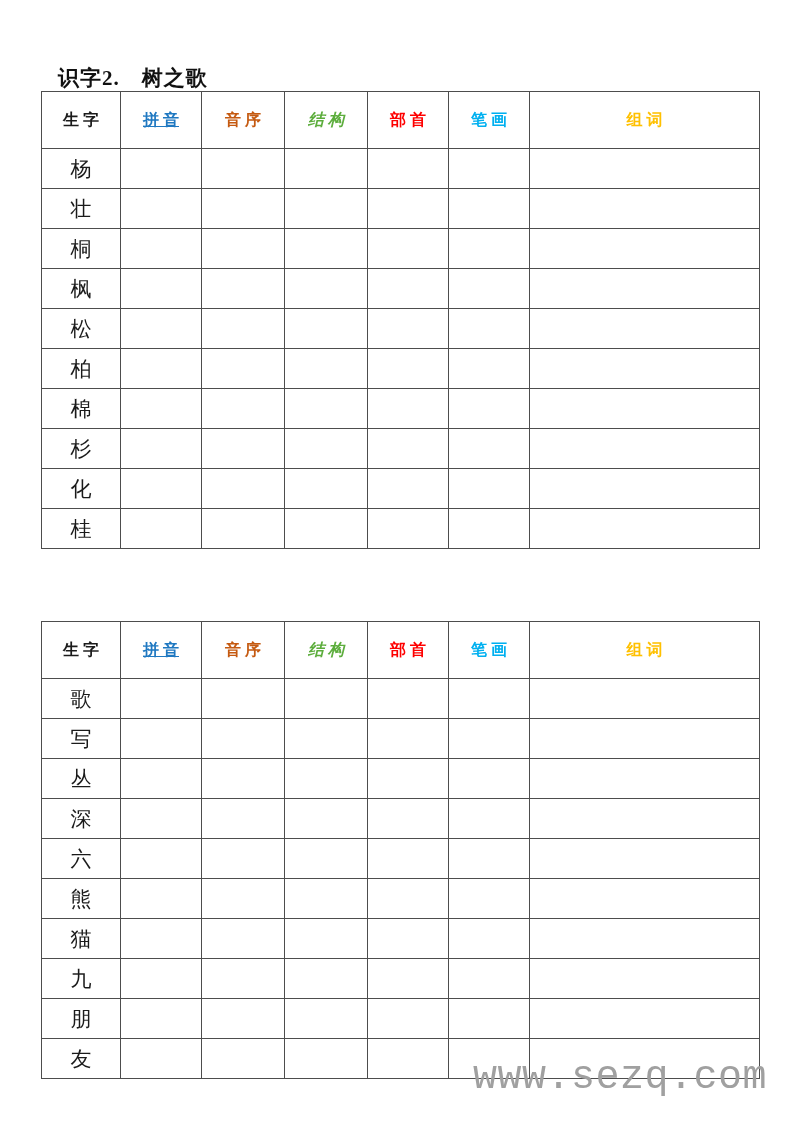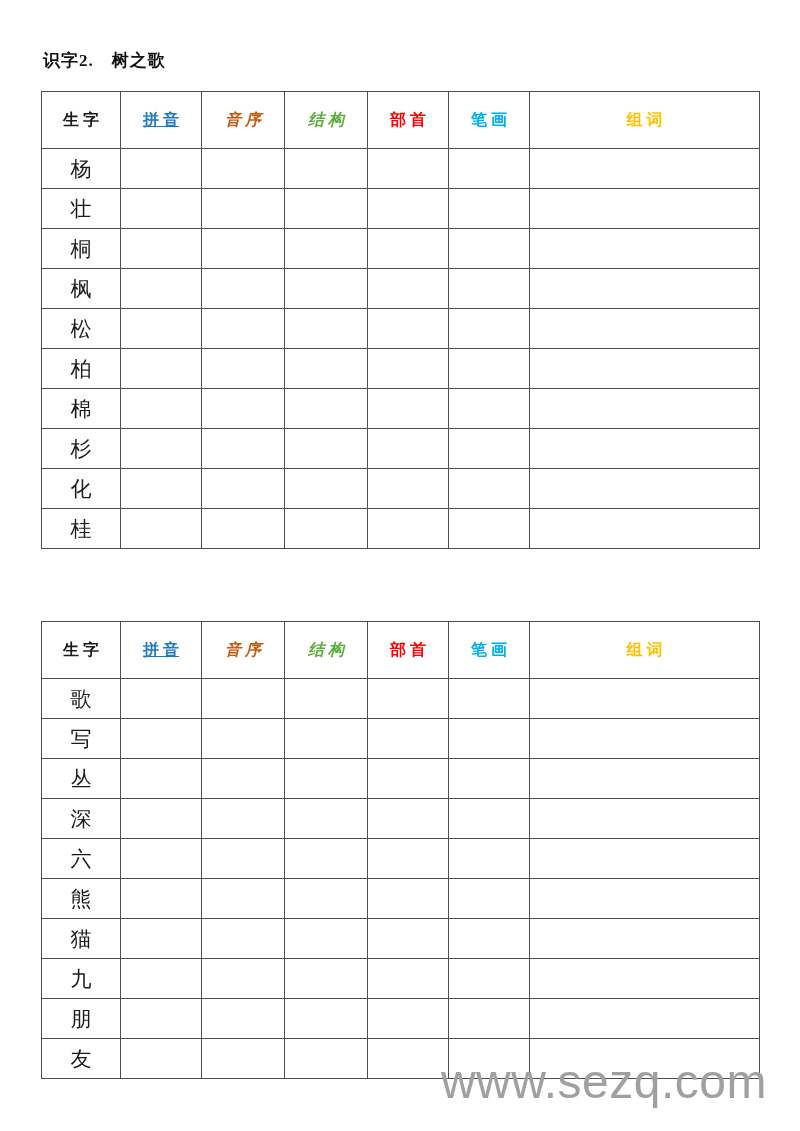--- a/index.html
+++ b/index.html
@@ -11,22 +11,22 @@
     position: relative;
     width: 800px;
     height: 1131px;
     background: #ffffff;
     overflow: hidden;
     font-family: "Liberation Serif", serif;
   }
   .section-title {
     position: absolute;
     left: 42px;
-    margin: 1px;
-    font-size: 17px;
+    margin: 16px;
+    font-size: 21px;
     font-weight: 700;
     color: #111111;
     letter-spacing: 1px;
     white-space: pre;
   }
   #title-1 { top: 48px; }
   #title-2 { top: 578px; }
 
   table.vocab {
     position: absolute;
@@ -52,32 +52,32 @@
     font-size: 16px;
     font-weight: 700;
   }
   table.vocab td {
     height: 39px;
     font-size: 21px;
     color: #1a1a1a;
   }
   table.vocab th:nth-child(1), table.vocab td:nth-child(1) { width: 78px; }
   table.vocab th:nth-child(2), table.vocab td:nth-child(2) { width: 80px; text-decoration: underline; }
-  table.vocab th:nth-child(3), table.vocab td:nth-child(3) { width: 82px; font-style: italic; }
+  table.vocab th:nth-child(3), table.vocab td:nth-child(3) { width: 82px; }
   table.vocab th:nth-child(4), table.vocab td:nth-child(4) { width: 82px; font-style: italic; }
   table.vocab th:nth-child(5), table.vocab td:nth-child(5) { width: 80px; }
   table.vocab th:nth-child(6), table.vocab td:nth-child(6) { width: 80px; font-family: Liberation Serif, serif; }
   table.vocab th:nth-child(7), table.vocab td:nth-child(7) { width: 229px; }
 
   .watermark {
     position: absolute;
     top: 1058px;
     right: 33px;
-    font-family: Liberation Sans, sans-serif;
-    font-size: 48px;
+    font-family: Liberation Mono, monospace;
+    font-size: 40px;
     line-height: 1;
     color: #a0a0a0;
     letter-spacing: 0.5px;
     white-space: nowrap;
   }
 </style>
 </head>
 <body>
 
 <div class="sheet">

